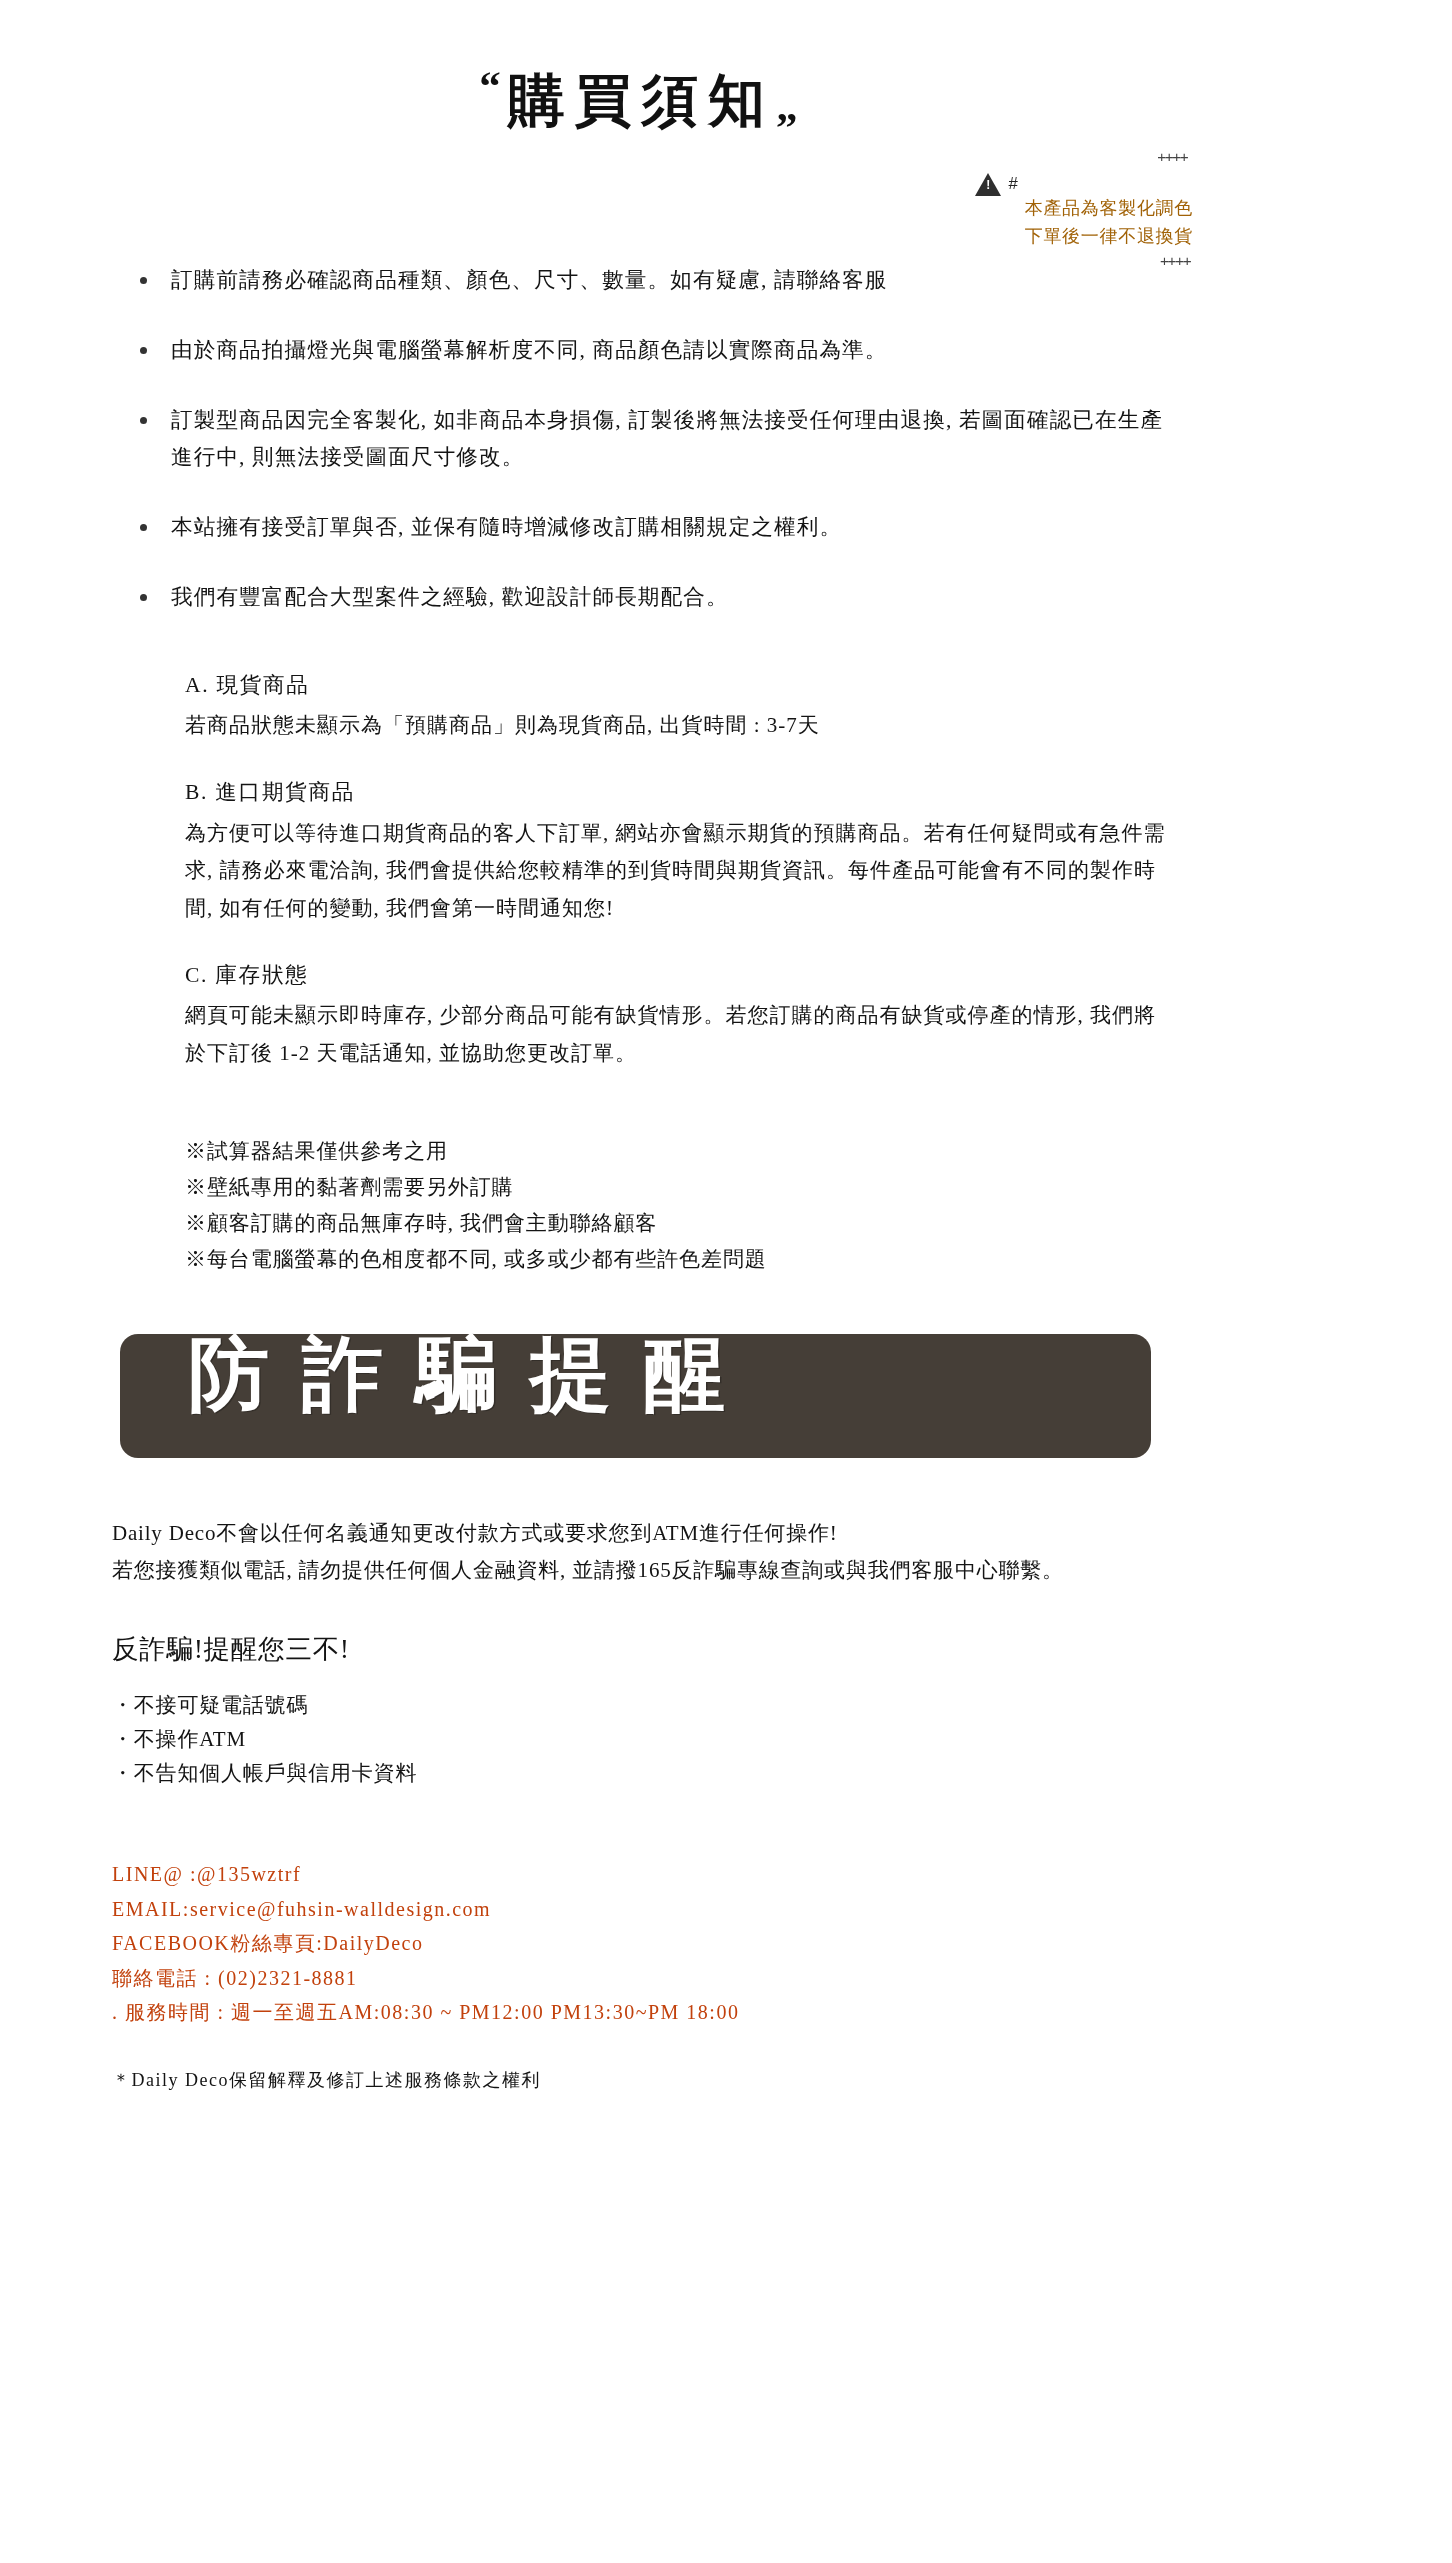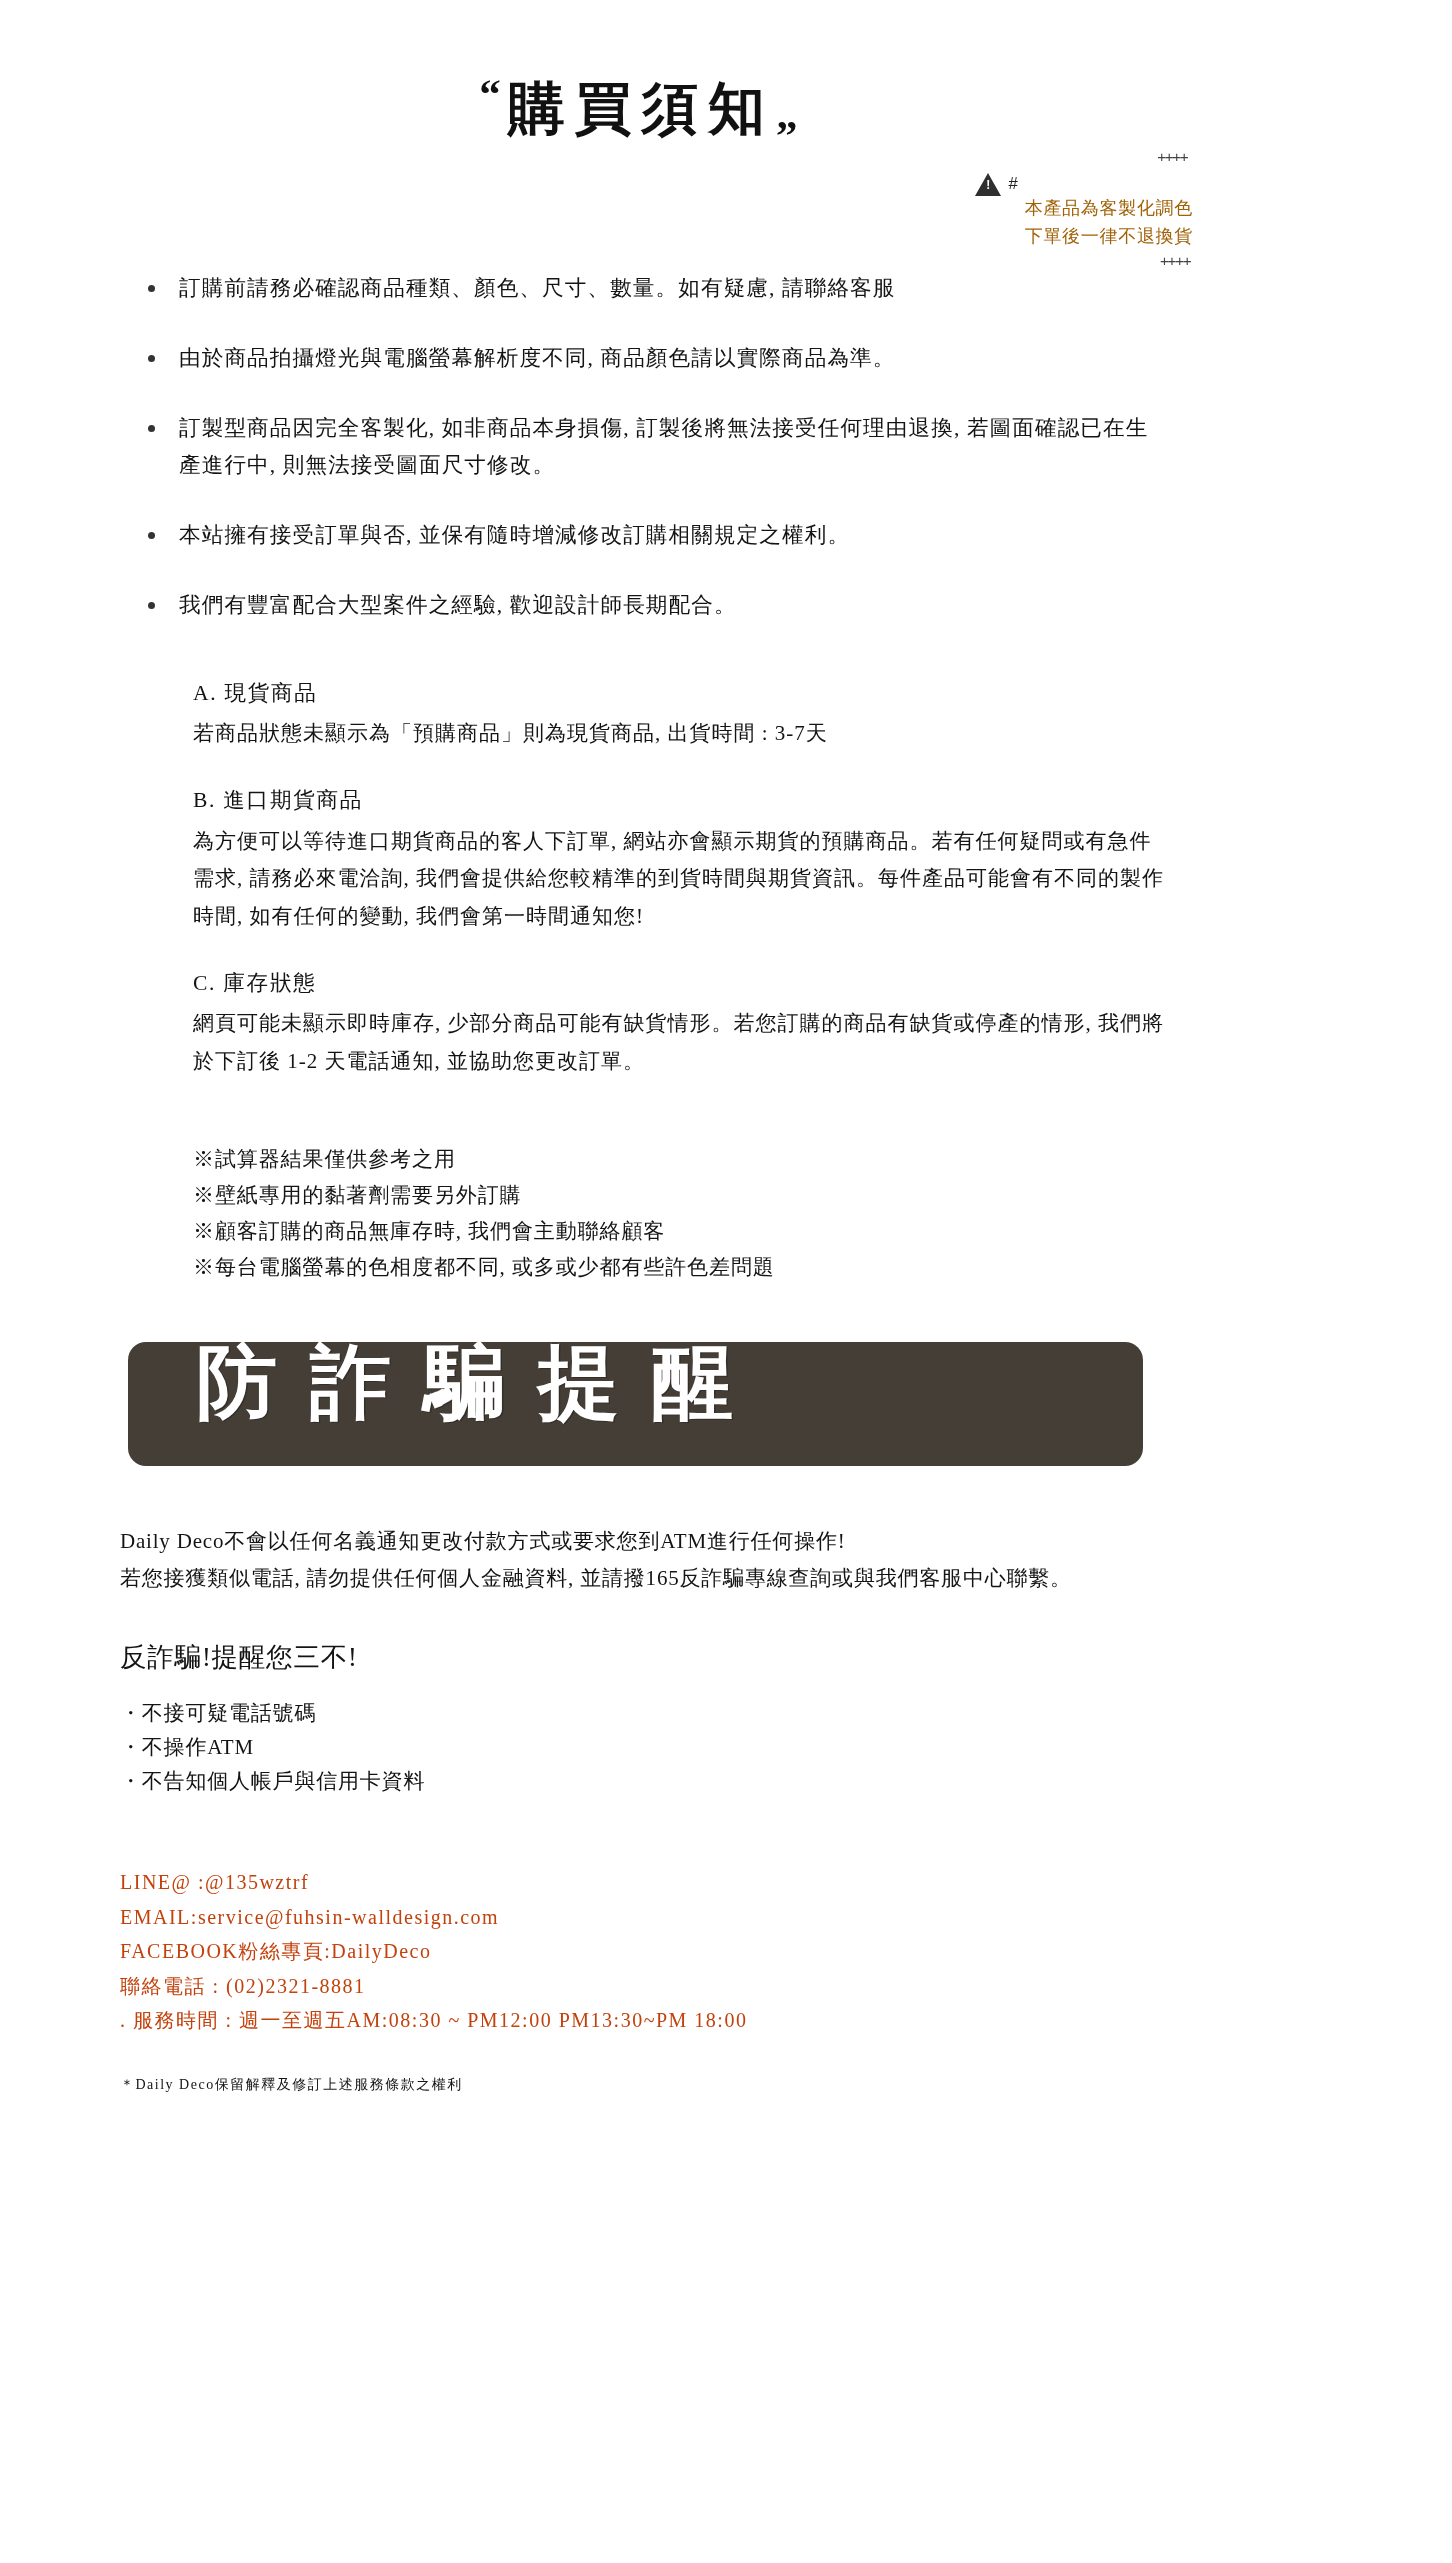--- a/index.html
+++ b/index.html
@@ -12,21 +12,21 @@
     min-height: 2563px;
     font-family: "Liberation Serif", "DejaVu Serif", serif;
     color: #1a1a1a;
     -webkit-font-smoothing: antialiased;
   }
   .page {
     width: 1277px;
     min-height: 2563px;
     position: relative;
     box-sizing: border-box;
-    padding: 8px;
+    padding: 0;
   }
 
   
   .title-block {
     text-align: center;
     padding-top: 61px;
   }
   .title {
     display: inline-block;
     font-size: 57px;
@@ -214,21 +214,21 @@
     padding: 67px 105px 0 112px;
   }
   .contact div {
     font-size: 20px;
     line-height: 1.72;
     letter-spacing: 1.5px;
     color: #c2410c;
   }
   .footer-note {
     padding: 39px 105px 56px 112px;
-    font-size: 14px;
+    font-size: 18px;
     letter-spacing: 1.5px;
     color: #141414;
   }
 </style>
 </head>
 <body>
 
 <div class="page">
 
   <div class="title-block">

